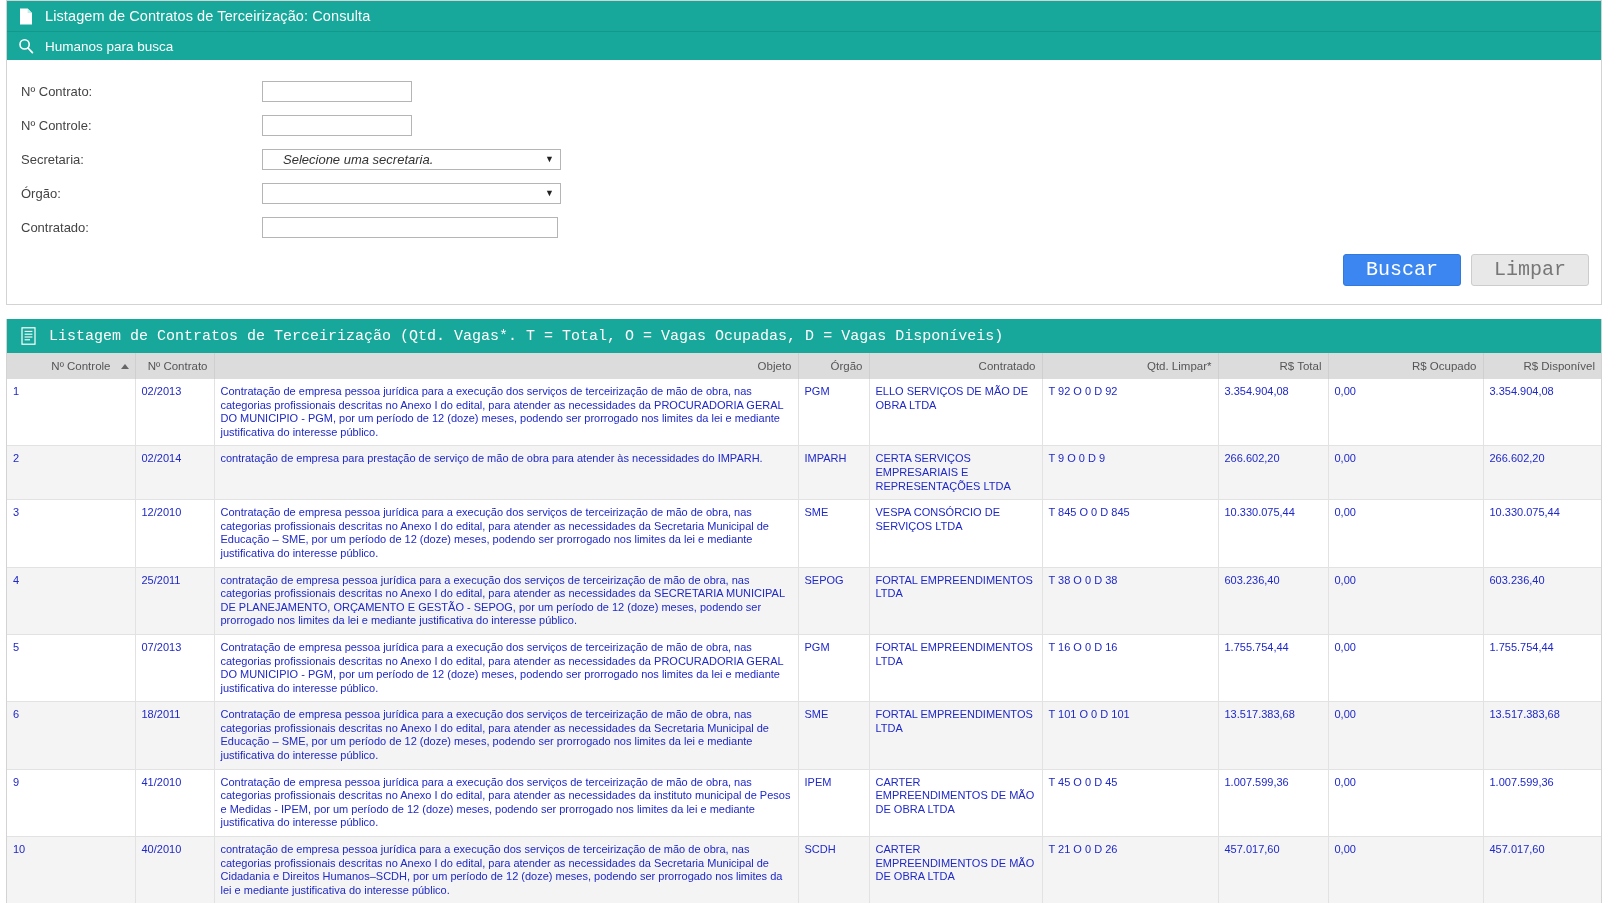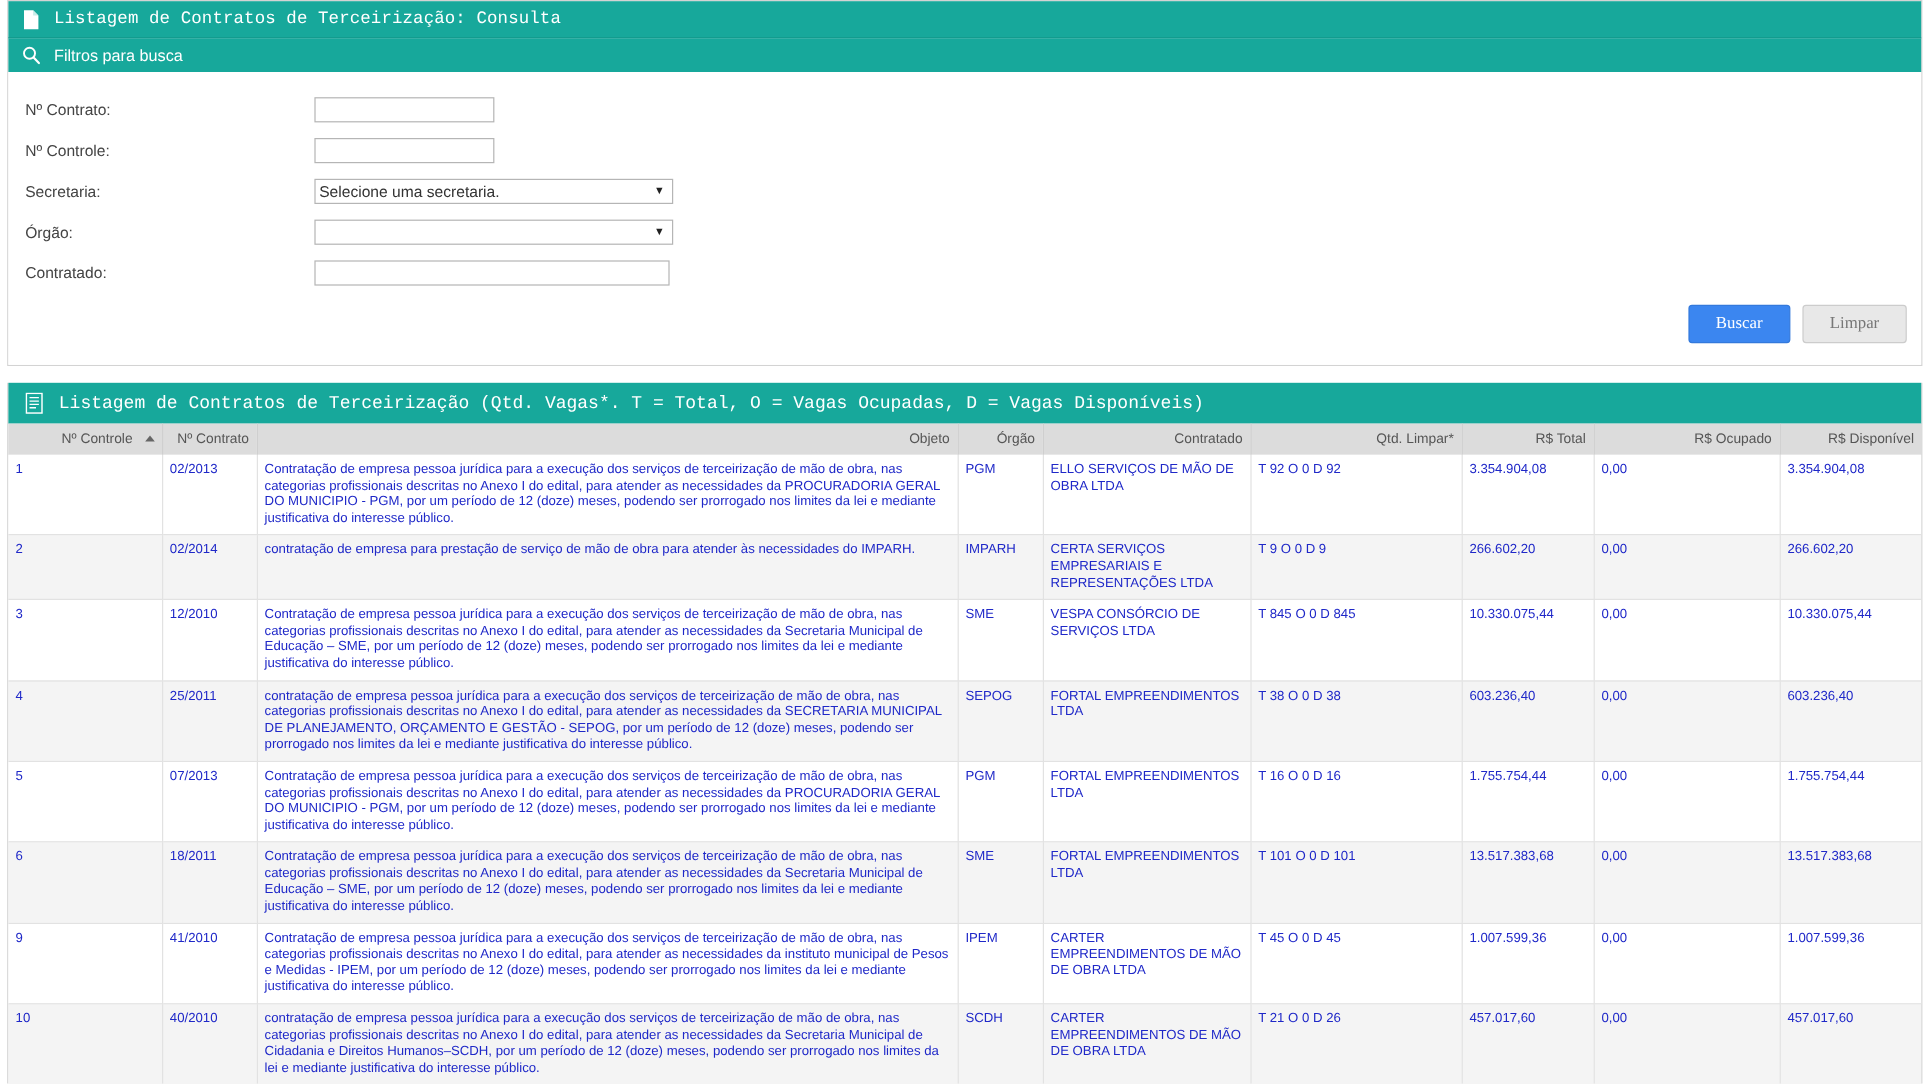--- a/index.html
+++ b/index.html
@@ -28,21 +28,20 @@
   .card-title {
     background: #17a89b;
     color: #ffffff;
     height: 30px;
     display: flex;
     align-items: center;
     padding: 0 0 0 10px;
     font-size: 14.5px;
     letter-spacing: .1px;
     border-bottom: 1px solid #13988c;
-    font-family: Liberation Mono, monospace;
   }
   .card-title .ttl-icon {
     width: 18px; height: 20px;
     margin-right: 10px;
     display: inline-flex;
     align-items: center; justify-content: center;
     flex: none;
   }
   .card-subtitle {
     background: #17a89b;
@@ -95,42 +94,43 @@
     position: relative;
     width: 299px;
     height: 21px;
     border: 1px solid #b5b5b5;
     background: #fff;
     box-sizing: border-box;
     font-size: 13px;
     color: #333;
     display: flex;
     align-items: center;
-    padding: 0 3px;
+    padding: 0 20px;
     cursor: default;
+    font-style: italic;
   }
   .fselect .caret {
     position: absolute;
     right: 6px;
     top: 50%;
     transform: translateY(-50%);
     font-size: 9px;
     color: #222;
     line-height: 1;
   }
 
   .btn-row {
     display: flex;
     justify-content: flex-end;
     padding: 10px 12px 6px 0;
     gap: 10px;
   }
   .btn {
-    font-family: Liberation Serif, serif;
-    font-size: 14px;
+    font-family: Liberation Mono, monospace;
+    font-size: 20px;
     padding: 7px 22px;
     border-radius: 3px;
     border: 1px solid transparent;
     cursor: pointer;
     line-height: 16px;
   }
   .btn-primary {
     background: #3b86f0;
     border-color: #3379dc;
     color: #ffffff;
@@ -237,21 +237,21 @@
       <span>Listagem de Contratos de Terceirização: Consulta</span>
     </div>
 
     <div class="card-subtitle">
       <span class="ttl-icon">
         <svg width="16" height="16" viewBox="0 0 16 16" aria-hidden="true">
           <circle cx="6.6" cy="6.4" r="4.6" fill="none" stroke="#ffffff" stroke-width="1.6"></circle>
           <line x1="10" y1="10" x2="14.4" y2="14.6" stroke="#ffffff" stroke-width="1.8" stroke-linecap="round"></line>
         </svg>
       </span>
-      <span>Filtros para busca</span>
+      <span>Humanos para busca</span>
     </div>
 
     <div class="filter-body">
 
       <div class="frow">
         <div class="flabel">Nº Contrato:</div>
         <input class="ftext w-small" type="text" value="" style="">
       </div>
 
       <div class="frow">

